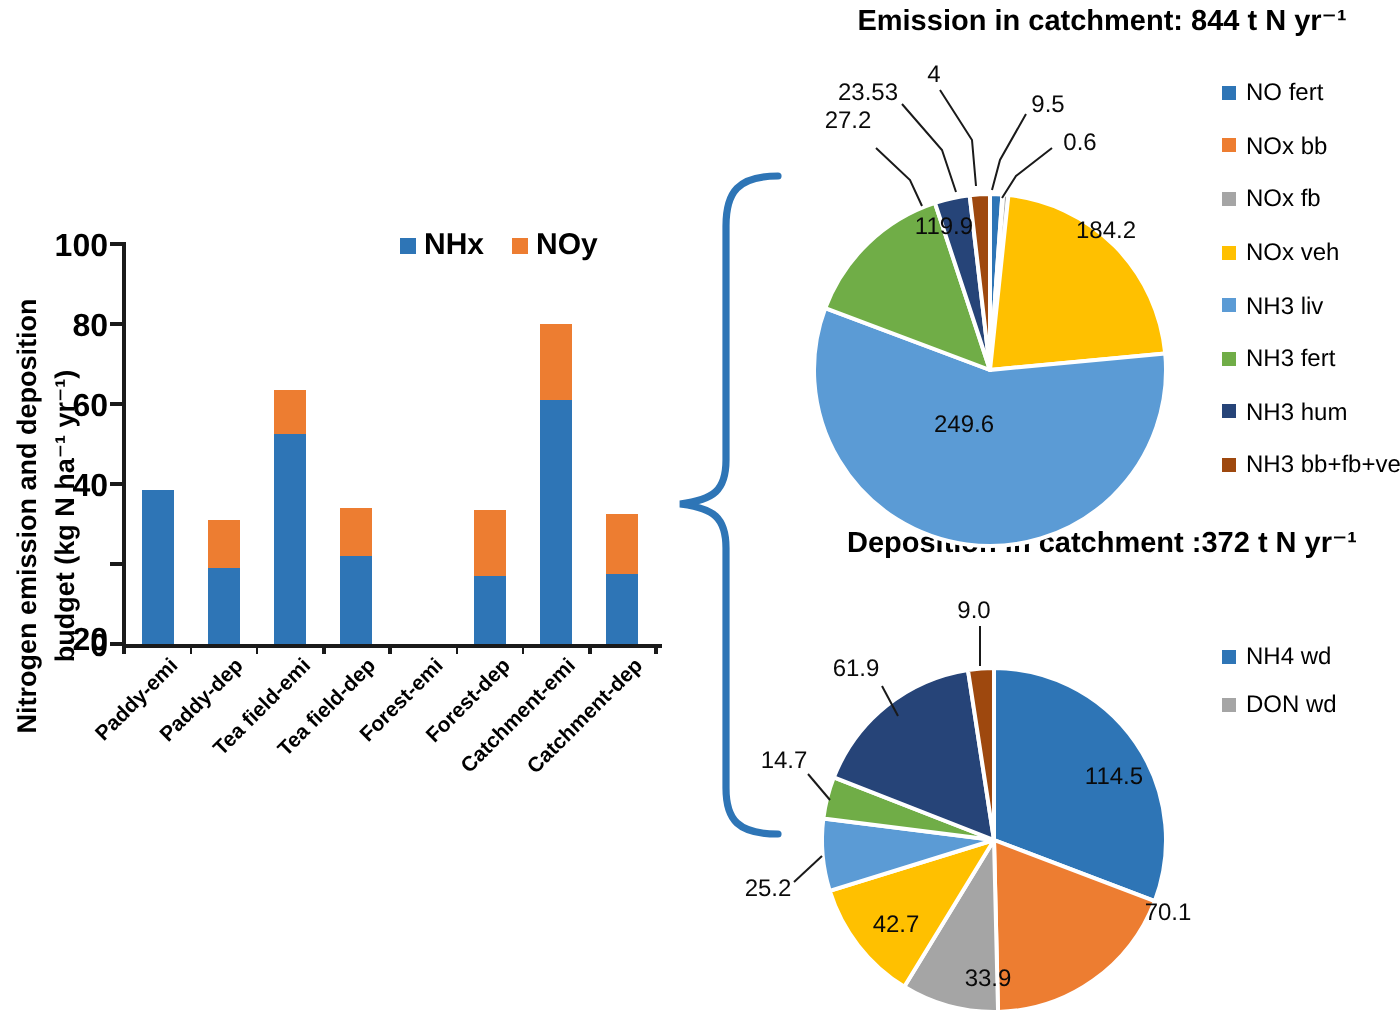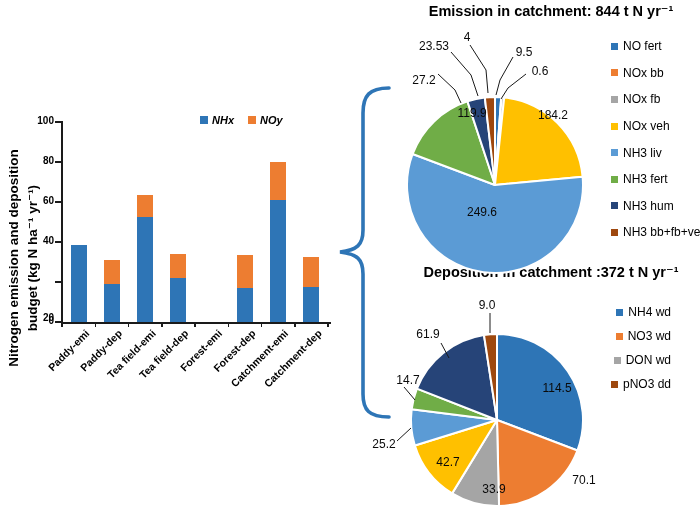--- a/index.html
+++ b/index.html
@@ -1,31 +1,31 @@
 <!DOCTYPE html>
 <html><head>
 <meta charset="utf-8">
 <style>
   html,body{margin:0;padding:0;background:#fff;}
   #fig{position:relative;width:700px;height:506px;background:#fff;overflow:hidden;
        font-family:"Liberation Sans","DejaVu Sans",sans-serif;color:#000;}
   .ylabel{position:absolute;left:-126px;top:238px;width:300px;height:40px;
           transform:rotate(-90deg);text-align:center;font-weight:bold;font-size:13.5px;
           line-height:19px;color:#000;}
-  .ytick-label{position:absolute;width:28px;text-align:right;font-size:10px;font-weight:bold;}
+  .ytick-label{position:absolute;width:28px;text-align:right;font-size:16px;font-weight:bold;}
   .tickmark{position:absolute;background:#1a1a1a;}
   .axisline{position:absolute;background:#1a1a1a;}
   .xlab{position:absolute;top:327px;width:0;height:0;}
   .xlab span{position:absolute;right:2px;top:0;white-space:nowrap;
              transform-origin:100% 0;transform:rotate(-45deg);
              font-size:10.5px;font-weight:bold;}
   .blegend{position:absolute;left:200px;top:114px;display:flex;gap:14px;align-items:center;}
   .blegend .item{display:flex;align-items:center;gap:4px;}
   .swatch{width:8px;height:8px;display:inline-block;}
-  .blegend span.lbl{font-size:11px;font-weight:bold;font-style:italic;}
+  .blegend span.lbl{font-size:15px;font-weight:bold;}
   .ptitle{position:absolute;left:395px;width:312px;text-align:center;
           font-weight:bold;font-size:14.5px;}
   .plabel{position:absolute;transform:translate(-50%,-50%);font-size:12px;
           white-space:nowrap;color:#0a0a0a;}
   .plegend{position:absolute;left:611px;display:flex;flex-direction:column;}
   .plegend .item{display:flex;align-items:center;gap:5px;}
   .plegend .swatch{width:7px;height:7px;}
   .plegend span.lbl{font-size:12px;white-space:nowrap;}
   svg{position:absolute;left:0;top:0;pointer-events:none;}
 </style>
@@ -112,36 +112,28 @@
       </div>
       <div class="item" style="height:26.6px;">
         <span class="swatch" style="background:#264478;"></span>
         <span class="lbl">NH3 hum</span>
       </div>
       <div class="item" style="height:26.6px;">
         <span class="swatch" style="background:#9E480E;"></span>
         <span class="lbl">NH3 bb+fb+veh</span>
       </div>
     </div>
-  <div id="plegend2" class="plegend" style="top:300px;align-items:flex-end;">
+  <div id="plegend2" class="plegend" style="top:316px;">
       <div class="item" style="height:24px;">
         <span class="swatch" style="background:#2E75B6;"></span>
         <span class="lbl">NH4 wd</span>
       </div>
       <div class="item" style="height:24px;">
-        <span class="swatch" style="background:#ED7D31;"></span>
-        <span class="lbl">NO3 wd</span>
-      </div>
-      <div class="item" style="height:24px;">
         <span class="swatch" style="background:#A5A5A5;"></span>
         <span class="lbl">DON wd</span>
-      </div>
-      <div class="item" style="height:24px;">
-        <span class="swatch" style="background:#9E480E;"></span>
-        <span class="lbl">pNO3 dd</span>
       </div>
     </div>
 
 <div class="tickmark" style="left:55px;top:321.25px;width:6px;height:1.5px;"></div>
     <span class="ytick-label" style="left:26px;top:315px;">0</span>
     <div class="tickmark" style="left:55px;top:281.25px;width:6px;height:1.5px;"></div>
     <span class="ytick-label" style="left:26px;top:272px;margin-top:40px;">20</span>
     <div class="tickmark" style="left:55px;top:241.25px;width:6px;height:1.5px;"></div>
     <span class="ytick-label" style="left:26px;top:235px;">40</span>
     <div class="tickmark" style="left:55px;top:201.25px;width:6px;height:1.5px;"></div>
@@ -195,23 +187,23 @@
     <div style="position:absolute;left:303.375px;top:257px;width:16px;height:30px;background:#ED7D31;"></div>
     <div class="xlab" style="left:317.375px;">
       <span>Catchment-dep</span>
     </div>
     <span class="plabel" style="left:524px;top:52px;">9.5</span>
     <span class="plabel" style="left:540px;top:71px;">0.6</span>
     <span class="plabel" style="left:467px;top:37px;">4</span>
     <span class="plabel" style="left:553px;top:115px;">184.2</span>
     <span class="plabel" style="left:482px;top:212px;">249.6</span>
     <span class="plabel" style="left:452px;top:113px;margin-left:20px;">119.9</span>
-    <span class="plabel" style="left:424px;top:80px;">27.2</span>
+    <span class="plabel" style="left:424px;top:60px;">27.2</span>
     <span class="plabel" style="left:434px;top:46px;">23.53</span>
     <span class="plabel" style="left:557px;top:388px;">114.5</span>
-    <span class="plabel" style="left:584px;top:480px;text-align:right;">70.1</span>
+    <span class="plabel" style="left:584px;top:456px;text-align:right;">70.1</span>
     <span class="plabel" style="left:494px;top:489px;">33.9</span>
     <span class="plabel" style="left:448px;top:462px;">42.7</span>
     <span class="plabel" style="left:384px;top:444px;">25.2</span>
-    <span class="plabel" style="left:392px;top:380px;margin-left:16px;">14.7</span>
+    <span class="plabel" style="left:392px;top:380px;">14.7</span>
     <span class="plabel" style="left:428px;top:334px;">61.9</span>
     <span class="plabel" style="left:487px;top:305px;">9.0</span>
   </div>
 
 </body></html>

